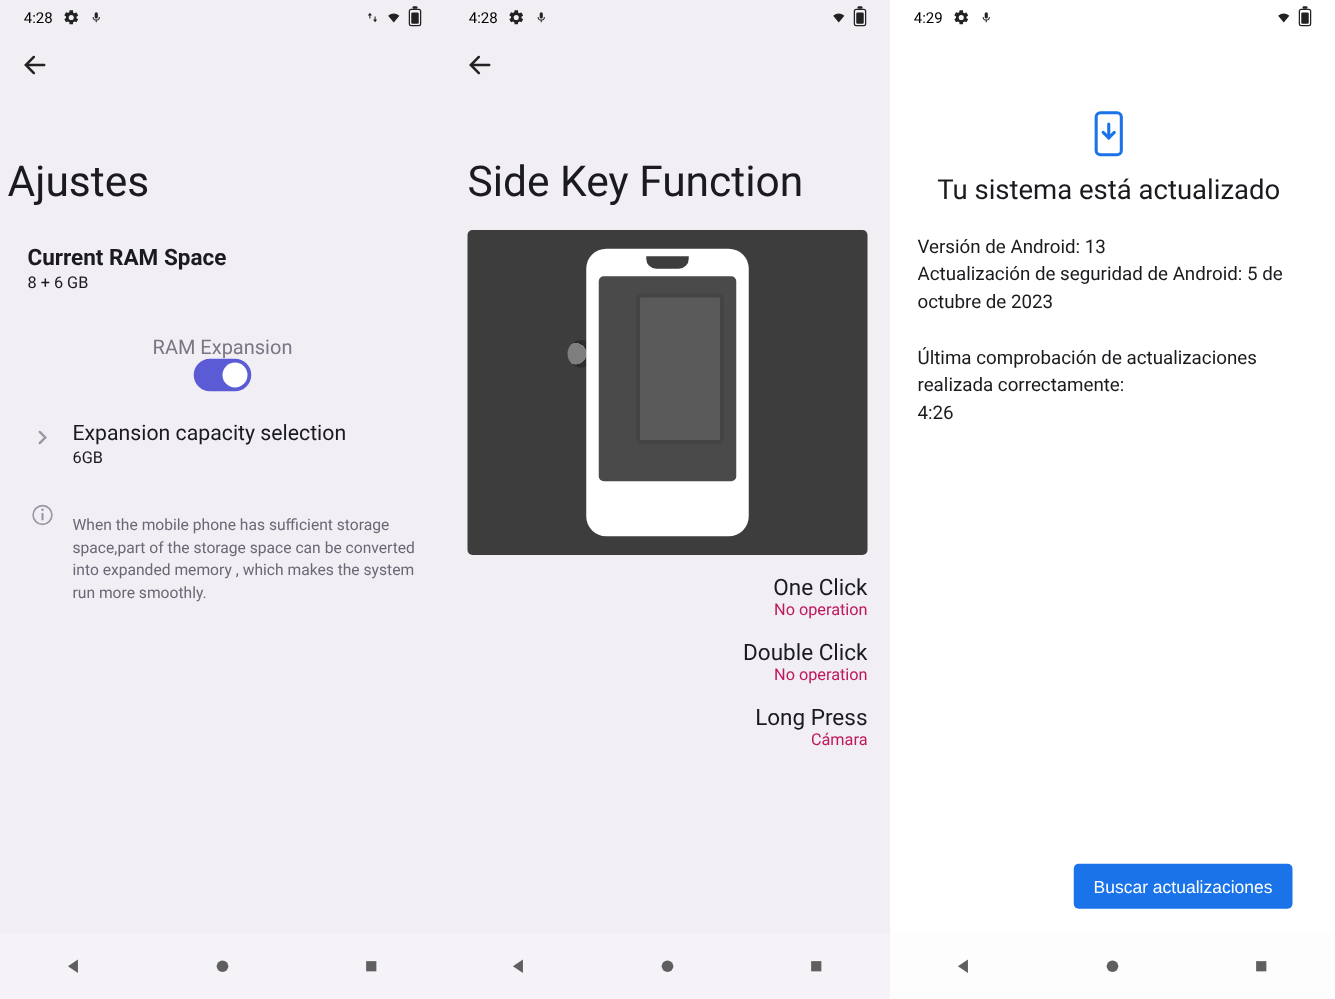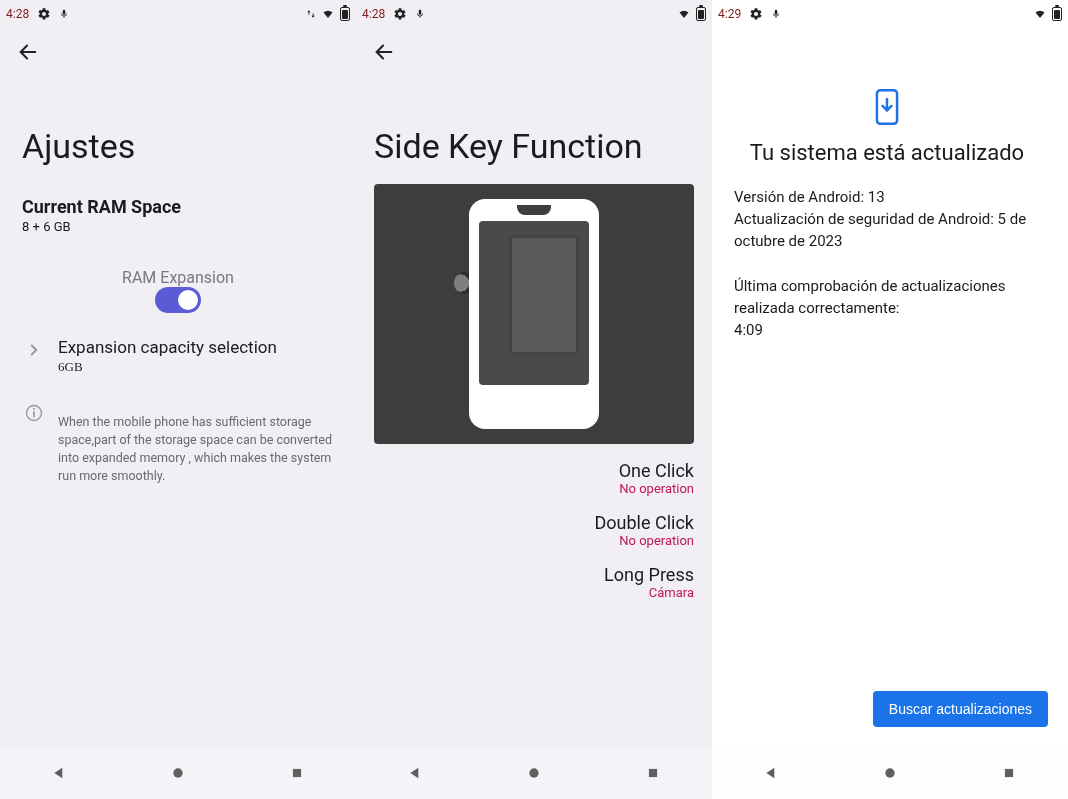--- a/index.html
+++ b/index.html
@@ -4,70 +4,70 @@
 <style>
   * { box-sizing: border-box; margin: 0; padding: 0; }
   html, body { width: 1068px; height: 799px; font-family: Roboto, "Helvetica Neue", Arial, sans-serif; background:#fff; }
   .row { display:flex; width:1068px; height:799px; }
   .screen { width:356px; height:799px; position:relative; display:flex; flex-direction:column; overflow:hidden; }
   .screen.s1 { background:#f1eef4; }
   .screen.s2 { background:#f1eef4; }
   .screen.s3 { background:#ffffff; }
 
   
-  .statusbar { height:28px; display:flex; align-items:center; justify-content:space-between; padding:0 6px; font-size:12px; color:#7f1d1d; }
+  .statusbar { height:28px; display:flex; align-items:center; justify-content:space-between; padding:0 19px; font-size:12px; color:#000000; }
   .sb-left { display:flex; align-items:center; gap:8px; }
   .sb-right { display:flex; align-items:center; gap:4px; }
   .sb-icon { display:inline-flex; align-items:center; justify-content:center; }
   .battery { width:10px; height:14px; border:1.2px solid #222; border-radius:2px; position:relative; display:inline-block; }
   .battery::before { content:""; position:absolute; top:-3px; left:2px; width:4px; height:2px; background:#222; border-radius:1px; }
   .battery::after { content:""; position:absolute; bottom:1px; left:1px; right:1px; height:9px; background:#222; border-radius:1px; }
 
   
   .back-row { height:48px; display:flex; align-items:center; padding:0 12px; }
   .back-btn { width:32px; height:32px; display:flex; align-items:center; justify-content:center; color:#222; cursor:pointer; }
 
   
-  .big-title { font-size:34px; font-weight:400; color:#1b1b1f; padding:50px 22px 30px 22px; letter-spacing:0; }
+  .big-title { font-size:34px; font-weight:400; color:#1b1b1f; padding:50px 22px 30px 6px; letter-spacing:0; }
   .s2 .big-title { padding:50px 18px 18px 18px; }
 
   
   .sec-title { font-size:18px; color:#1b1b1f; padding:0 22px;font-weight:bold; }
   .sec-sub  { font-size:13px; color:#1b1b1f; padding:2px 22px 0 22px; }
   .gap { height:34px; }
   .row-line { display:flex; align-items:center; justify-content:space-between; padding:0 22px;flex-direction:column; }
   .muted { color:#7a7683; font-size:16px; }
   .switch { width:46px; height:26px; border-radius:13px; background:#5b5bd6; position:relative; cursor:pointer; }
   .switch::after { content:""; position:absolute; right:3px; top:3px; width:20px; height:20px; border-radius:50%; background:#fff; }
   .item-row { display:flex; gap:12px; padding:24px 22px 0 22px; }
   .item-icon { width:24px; color:#7a7683; flex:0 0 24px; display:flex; justify-content:center; padding-top:4px; }
   .item-body { flex:1; }
   .item-title { font-size:17px; color:#1b1b1f; }
-  .item-sub { font-size:13px; color:#1b1b1f; margin-top:2px;font-family:Liberation Serif, serif; }
+  .item-sub { font-size:13px; color:#1b1b1f; margin-top:2px; }
   .item-desc { font-size:12.5px; color:#6b6875; line-height:1.45; margin-top:14px; }
 
   
   .illus-wrap { margin:0 18px; height:260px; background:#3d3d3d; border-radius:4px; display:flex; align-items:center; justify-content:center; position:relative; }
   .phone-outer { width:130px; height:230px; background:#fff; border-radius:16px; position:relative; overflow:hidden; }
   .phone-notch { position:absolute; top:6px; left:50%; transform:translateX(-50%); width:34px; height:10px; background:#3d3d3d; border-radius:0 0 8px 8px; }
   .phone-screen { position:absolute; top:22px; left:10px; right:10px; bottom:44px; background:#4a4a4a; border-radius:4px; }
   .phone-inner { position:absolute; top:36px; left:40px; width:70px; height:120px; background:#5a5a5a; border:3px solid #444; border-radius:4px; }
   .side-dot { position:absolute; left:80px; top:88px; width:22px; height:22px; border-radius:50%; background:radial-gradient(circle at 30% 50%, #aaa 0 45%, #222 46% 100%); opacity:.6; }
 
   .opt-block { padding:16px 18px 0 18px;text-align:right; }
   .opt-title { font-size:18px; color:#1b1b1f; }
   .opt-sub { font-size:13px; color:#be185d; margin-top:0; }
 
   
   .s3-inner { padding:60px 28px 0 22px; }
   .update-icon { display:flex; justify-content:center; margin-bottom:14px; }
   .update-title { font-size:22px; color:#1b1b1f; text-align:center; margin-bottom:22px; }
   .s3-text { font-size:15px; color:#1b1b1f; line-height:1.45; }
   .s3-block2 { margin-top:24px; }
-  .primary-btn { position:absolute; right:20px; bottom:72px; background:#1a73e8; color:#fff; font-size:14px; border:none; border-radius:4px; padding:10px 16px; cursor:pointer; }
+  .primary-btn { position:absolute; right:34px; bottom:72px; background:#1a73e8; color:#fff; font-size:14px; border:none; border-radius:4px; padding:10px 16px; cursor:pointer; }
 
   
   .navbar { position:absolute; bottom:0; left:0; right:0; height:52px; background:#fdfdfd; border-top:0; display:flex; align-items:center; justify-content:space-around; }
   .screen.s1 .navbar, .screen.s2 .navbar { background:#f5f3f8; }
   .nav-btn { width:40px; height:40px; display:flex; align-items:center; justify-content:center; color:#5f5f5f; cursor:pointer; }
 </style>
 </head>
 <body>
 
 <div class="row">
@@ -274,21 +274,21 @@
         <svg width="28" height="38" viewBox="0 0 24 34" fill="none" stroke="#1a73e8" stroke-width="2.2">
             <rect x="3" y="2" width="18" height="30" rx="3"></rect>
             <path d="M12 10v10" stroke-linecap="round"></path>
             <path d="M8 16l4 4 4-4" stroke-linecap="round" stroke-linejoin="round"></path>
           </svg>
       </div>
       <div class="update-title">Tu sistema está actualizado</div>
       <div class="s3-text">Versión de Android: 13</div>
       <div class="s3-text">Actualización de seguridad de Android: 5 de octubre de 2023</div>
       <div class="s3-text s3-block2">Última comprobación de actualizaciones realizada correctamente:</div>
-      <div class="s3-text">4:09</div>
+      <div class="s3-text">4:26</div>
     </div>
 
     <button class="primary-btn">Buscar actualizaciones</button>
 
     <div class="navbar">
       <div class="nav-btn">
         <svg width="16" height="16" viewBox="0 0 24 24" fill="#5f5f5f">
             <path d="M17 4v16L5 12z"></path>
           </svg>
       </div>

